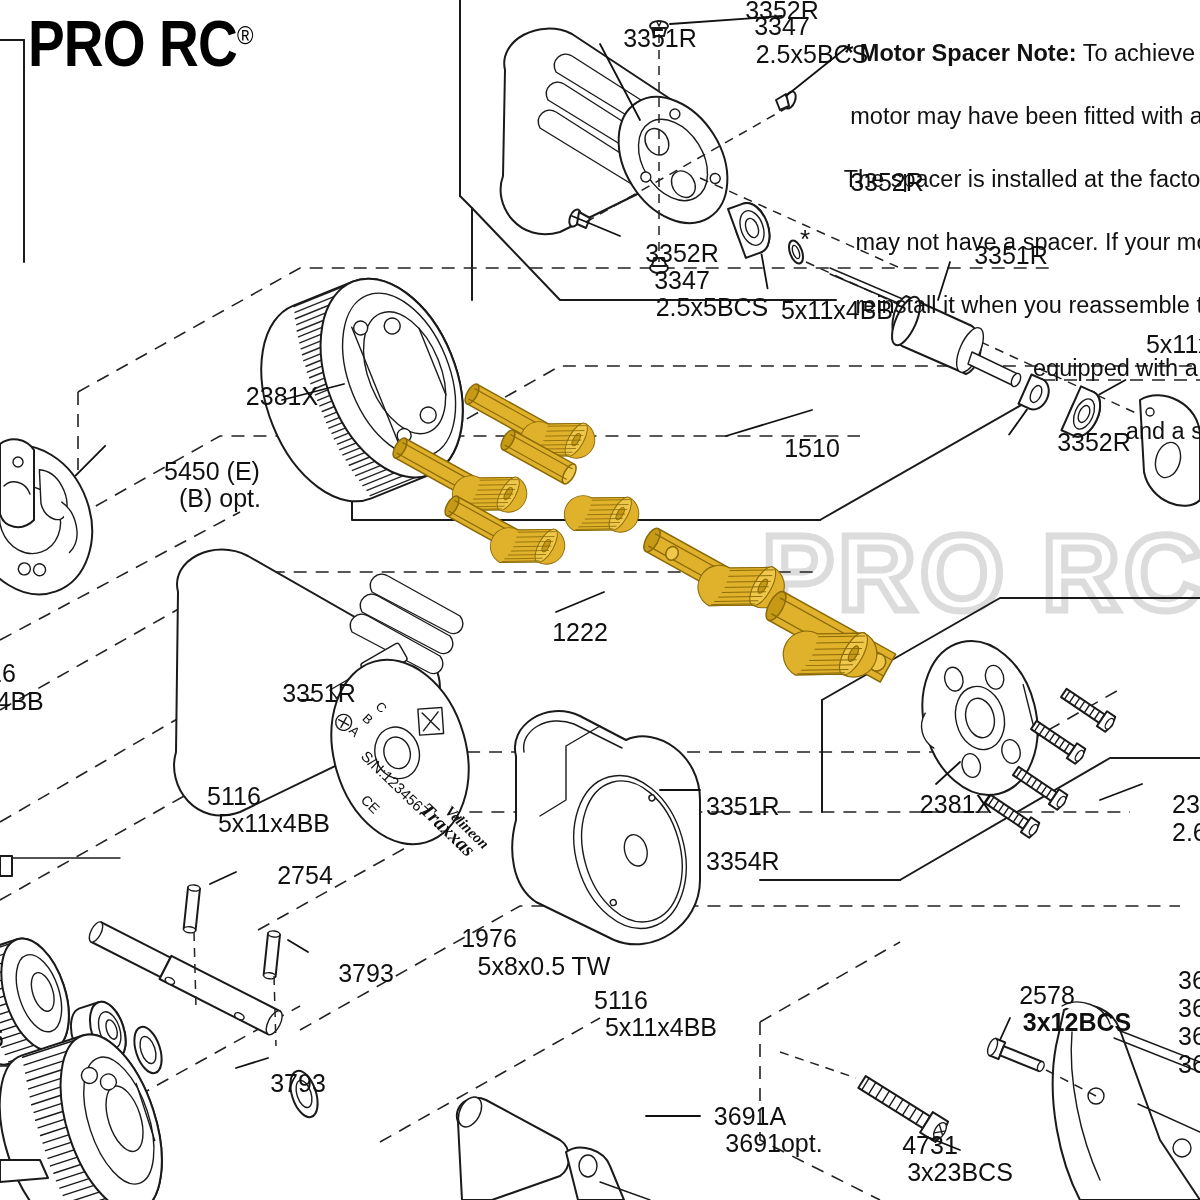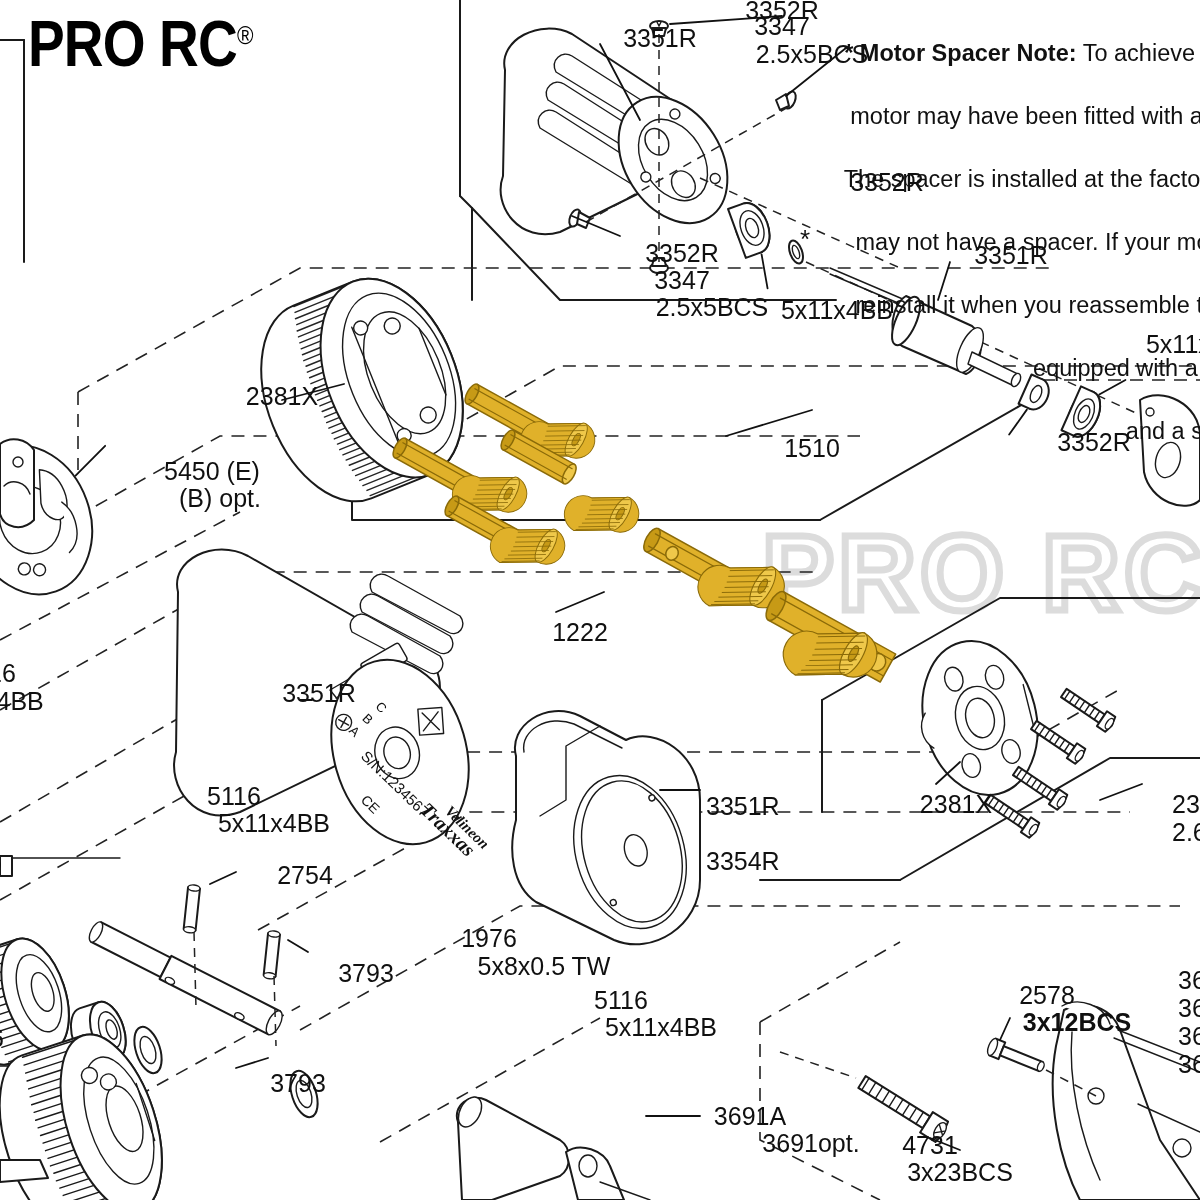--- a/index.html
+++ b/index.html
@@ -769,21 +769,21 @@
       <div class="lbl c" style="left: 434px; top: 924px; width: 110px;">1976</div>
       <div class="lbl c" style="left: 434px; top: 952px; width: 220px;">5x8x0.5 TW</div>
       <div class="lbl l" style="left: 706px; top: 792px; width: 120px;">3351R</div>
       <div class="lbl l" style="left: 706px; top: 819px; width: 120px; margin-top: 28px;">3354R</div>
       <div class="lbl c" style="left: 566px; top: 986px; width: 110px;">5116</div>
       <div class="lbl c" style="left: 566px; top: 1013px; width: 190px;">5x11x4BB</div>
       <div class="lbl c" style="left: 896px; top: 790px; width: 120px;">2381X</div>
       <div class="lbl l" style="left: 1172px; top: 790px; width: 90px;">238</div>
       <div class="lbl l" style="left: 1172px; top: 818px; width: 110px;">2.6x8</div>
       <div class="lbl c" style="left: 690px; top: 1102px; width: 120px;">3691A</div>
-      <div class="lbl c" style="left: 731px; top: 1129px; width: 160px;">3691opt.</div>
+      <div class="lbl c" style="left: 694px; top: 1129px; width: 160px;">3691opt.</div>
       <div class="lbl c" style="left: 992px; top: 981px; width: 110px;">2578</div>
       <div class="lbl c" style="left: 992px; top: 1008px; width: 170px; font-weight: bold;">3x12BCS</div>
       <div class="lbl c" style="left: 875px; top: 1131px; width: 110px;">4731</div>
       <div class="lbl c" style="left: 875px; top: 1158px; width: 170px;">3x23BCS</div>
       <div class="lbl l" style="left: 1178px; top: 966px; width: 60px;">36</div>
       <div class="lbl l" style="left: 1178px; top: 994px; width: 60px;">36</div>
       <div class="lbl l" style="left: 1178px; top: 1022px; width: 60px;">36</div>
       <div class="lbl l" style="left: 1178px; top: 1050px; width: 60px;">36</div>
     </div>
 

